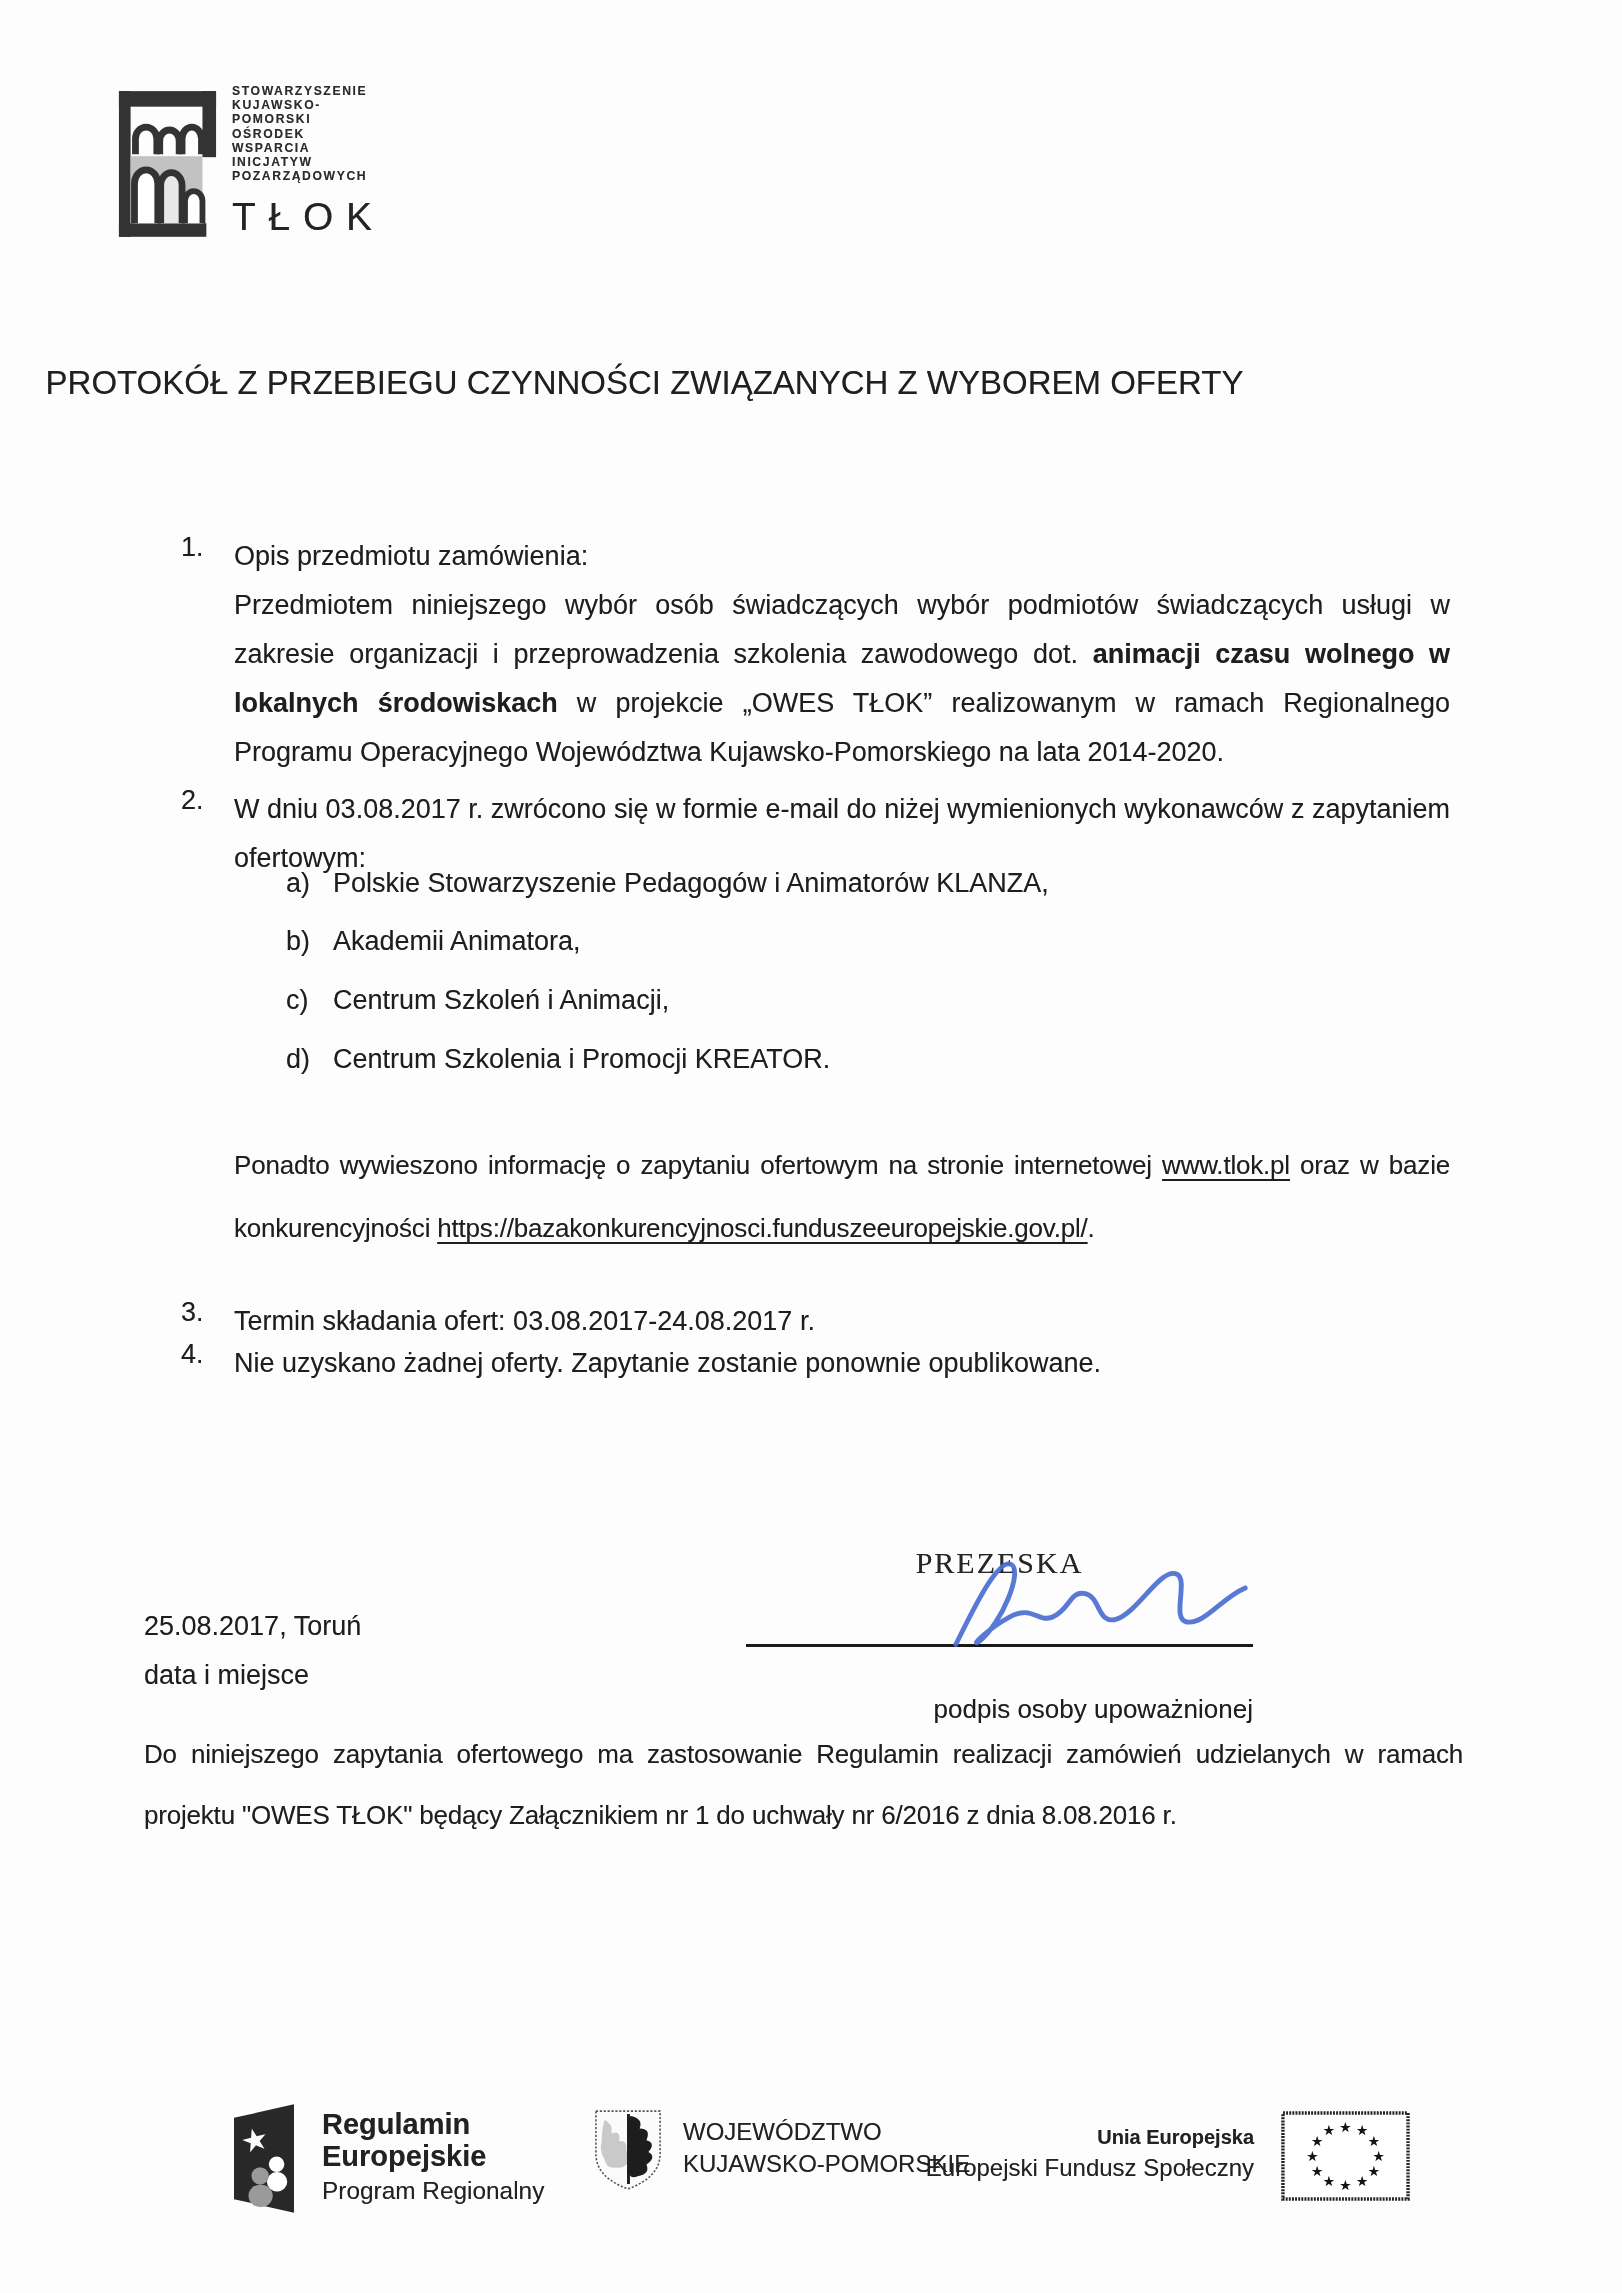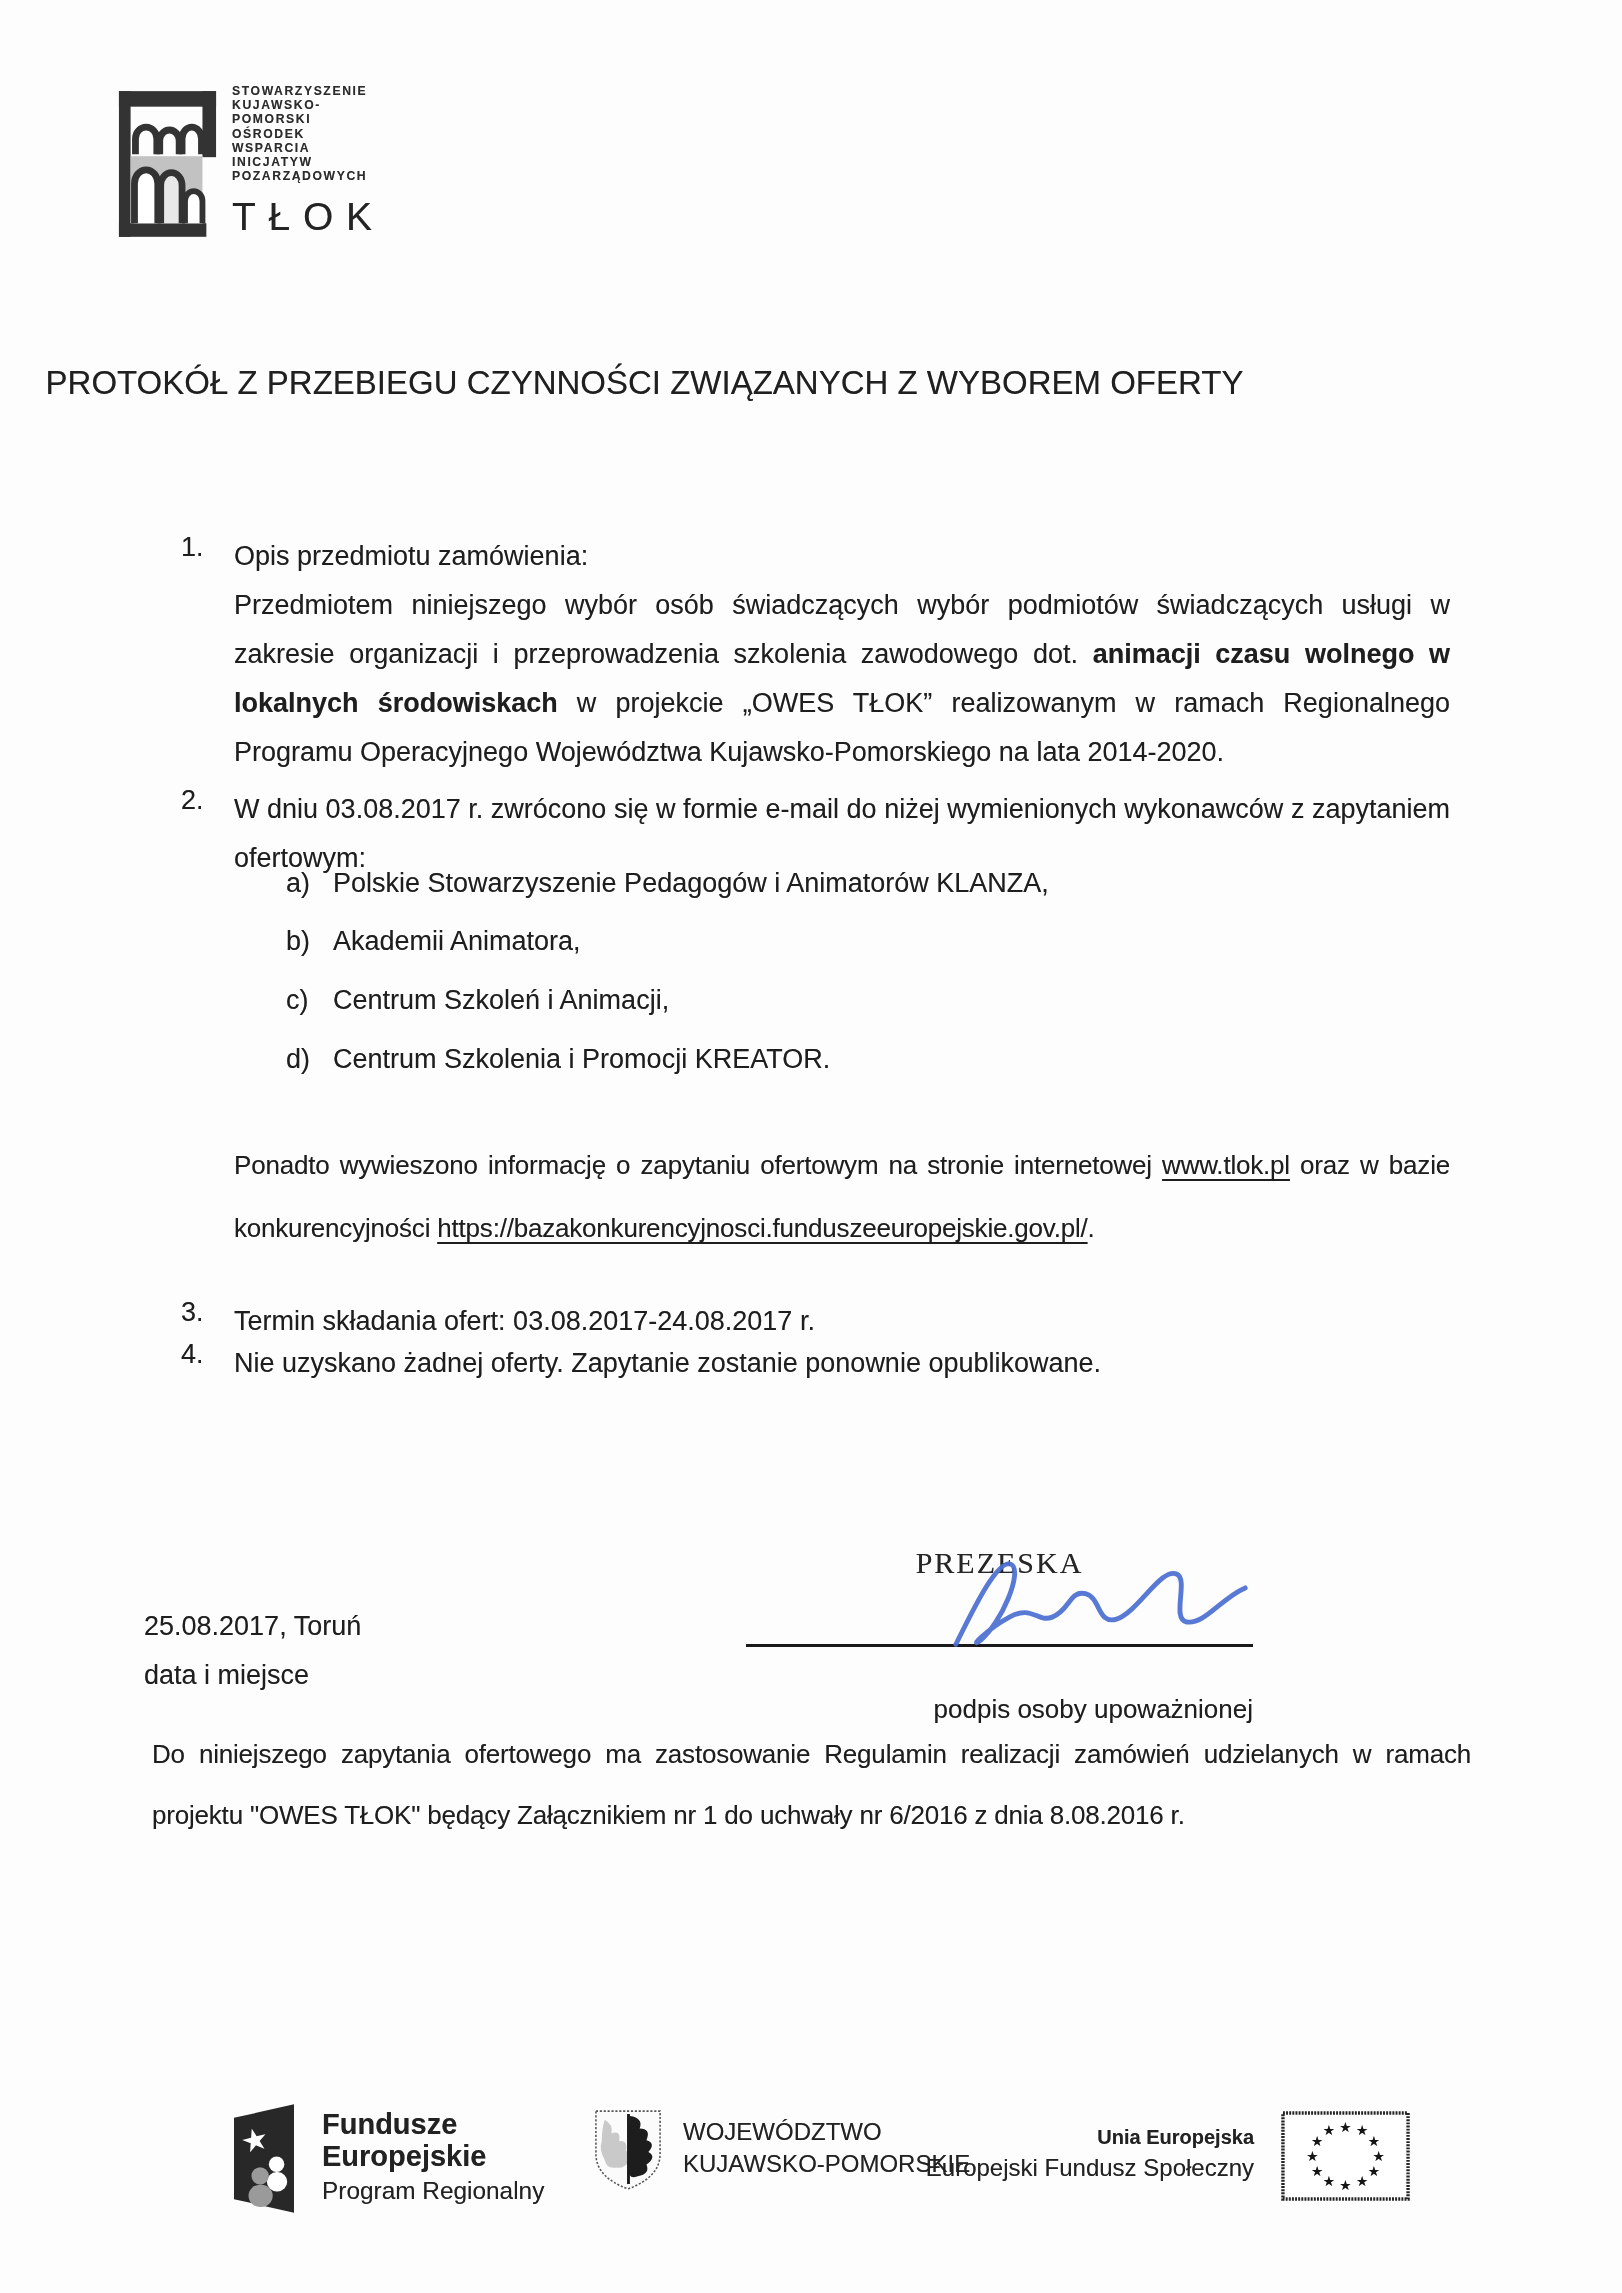--- a/index.html
+++ b/index.html
@@ -36,21 +36,21 @@
   .date-place-label{left:144px;top:1660px;font-size:27px;}
   .sig-wrap{left:746px;top:1546px;width:507px;text-align:center;}
   .sig-role{font-family:"Liberation Serif",serif;font-size:30px;letter-spacing:2px;color:#262626;}
   .sig-line{left:746px;top:1644px;width:507px;height:2.9px;background:#1a1a1a;}
   .sig-name{left:746px;top:1650px;width:507px;text-align:center;
     font-family:"Liberation Serif",serif;font-style:italic;font-weight:bold;font-size:29px;color:#2d2d2d;}
   .sig-label{left:746px;top:1694px;width:507px;text-align:right;font-size:26px;}
   .sig-ink{left:912px;top:1539px;width:341px;height:127px;z-index:3;}
 
   
-  .note{left:144px;top:1724px;width:1319px;font-size:26px;line-height:61px;text-align:justify;letter-spacing:-0.2px;margin-left:8px;}
+  .note{left:144px;top:1724px;width:1319px;font-size:26px;line-height:61px;text-align:justify;letter-spacing:-0.2px;}
 
   
   .fe-flag{left:234px;top:2104px;width:60px;height:109px;}
   .fe-text{left:322px;top:2108px;}
   .fe-main{font-weight:bold;font-size:29px;line-height:32px;color:#222;}
   .fe-sub{font-size:24.4px;margin-top:4.9px;color:#222;}
   .shield{left:593px;top:2108px;width:70px;height:84px;}
   .voiv-text{left:683px;top:2116px;font-size:24px;line-height:32px;color:#222;}
   .eu-text{right:369px;top:2120px;text-align:right;}
   .eu-main{font-weight:bold;font-size:20px;line-height:34px;color:#222;}
@@ -136,21 +136,21 @@
 
   <svg class="abs fe-flag" viewBox="0 0 62 112" aria-hidden="true">
     <polygon points="0,14 62,0 62,112 0,98" fill="#282828"></polygon>
     <text x="22" y="48" font-size="32" fill="#ffffff" text-anchor="middle" transform="rotate(-14 22 40)" font-family="DejaVu Sans,sans-serif">★</text>
     <circle cx="44" cy="62" r="8" fill="#ffffff"></circle>
     <rect x="34" y="70" width="21" height="20" rx="10" fill="#ffffff"></rect>
     <circle cx="27" cy="74" r="9" fill="#9a9a9a"></circle>
     <rect x="15" y="83" width="25" height="23" rx="12" fill="#9a9a9a"></rect>
   </svg>
   <div class="abs fe-text">
-    <div class="fe-main">Fundusze</div>
+    <div class="fe-main">Regulamin</div>
     <div class="fe-main">Europejskie</div>
     <div class="fe-sub">Program Regionalny</div>
   </div>
 
   <svg class="abs shield" viewBox="0 0 72 86" aria-hidden="true">
     <path d="M3,3 H69 V47 Q69,71 36,83 Q3,71 3,47 Z" fill="#fbfbfb" stroke="#555" stroke-width="1.6" stroke-dasharray="2.2 1.8"></path>
     <path d="M12,12 q9,5 7,14 q10,-4 8,8 q9,-2 7,10 q6,1 4,10 q-7,9 -14,7 q-10,2 -12,-8 q-6,-10 -3,-19 q0,-12 3,-22 z" fill="#c9c9c9"></path>
     <path d="M38,8 q14,2 10,13 q12,0 7,12 q10,3 2,12 q9,5 -2,13 q4,10 -9,12 q-10,4 -9,-7 q-2,-28 1,-55 z" fill="#1d1d1d"></path>
     <rect x="35" y="6" width="3" height="72" fill="#1d1d1d"></rect>
   </svg>

